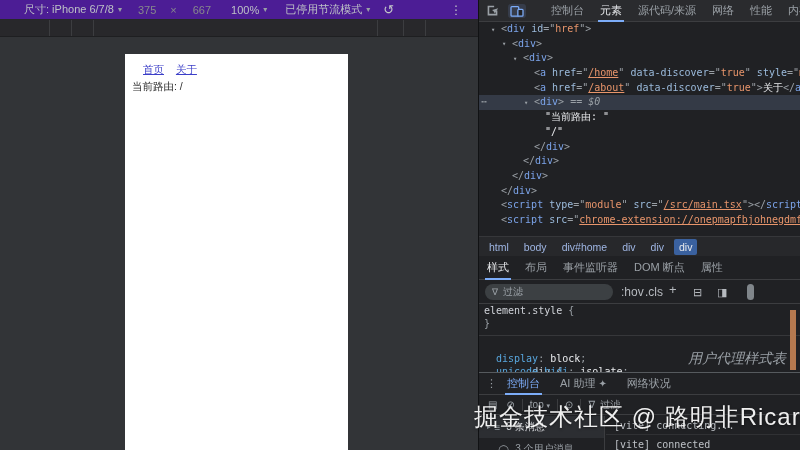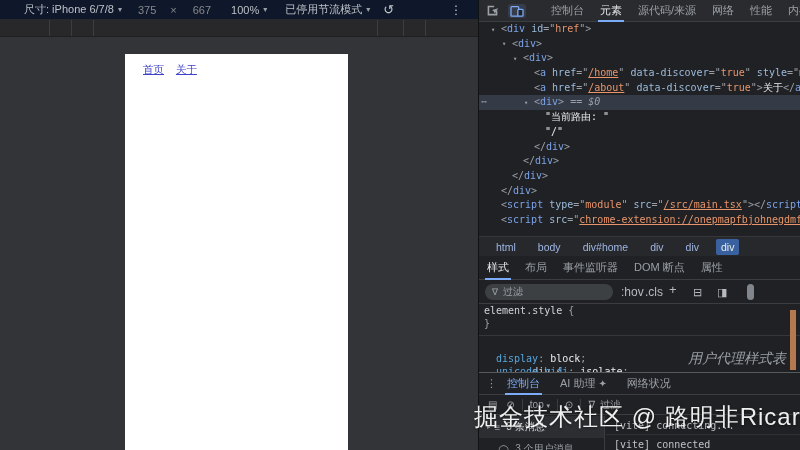--- a/index.html
+++ b/index.html
@@ -1,20 +1,20 @@
 <!DOCTYPE html>
 <html><head>
 <meta charset="utf-8">
 <style>
   * { margin:0; padding:0; box-sizing:border-box; }
   html,body { width:800px; height:450px; overflow:hidden; background:#1a1a1a; }
   #app { position:relative; width:800px; height:450px; background:#323437; font-family:"Liberation Sans",sans-serif; overflow:hidden; }
 
   
-  .device-toolbar { position:absolute; left:0; top:0; width:478px; height:20px; background:#0f172a; border-bottom:1px solid #27282a; display:flex; align-items:center; font-size:11px; color:#bdc1c6; white-space:nowrap; }
+  .device-toolbar { position:absolute; left:0; top:0; width:478px; height:20px; background:#4c1d95; border-bottom:1px solid #27282a; display:flex; align-items:center; font-size:11px; color:#bdc1c6; white-space:nowrap; }
   .device-toolbar .dim-label { margin-left:24px; }
   .device-toolbar .caret { font-size:8px; color:#9aa0a6; margin-left:4px; }
   .device-toolbar .num { color:#87898c; margin-left:16px; }
   .device-toolbar .mult { color:#87898c; margin-left:14px; }
   .device-toolbar .zoom { margin-left:20px; }
   .device-toolbar .throttle { margin-left:18px; }
   .device-toolbar .rotate { margin-left:13px; color:#c3c6c9; font-size:13px; }
   .device-toolbar .menu-dots { margin-left:auto; margin-right:16px; color:#c3c6c9; font-size:12px; letter-spacing:0; }
 
   .sub-strip { position:absolute; left:0; top:20px; width:478px; height:17px; background:#28282b; border-bottom:1px solid #1e1f21; }
@@ -41,21 +41,21 @@
   .tree { position:absolute; left:0; top:22px; right:0; height:214px; font-family:"DejaVu Sans Mono",monospace; font-size:10px; color:#9aa0a6; overflow:hidden; }
   .trow { position:relative; height:14.7px; line-height:14.7px; white-space:pre; }
   .trow.sel { background:#343a46; }
   .trow .gutter { position:absolute; left:2px; top:0; color:#9aa0a6; letter-spacing:-1px; }
   .trow .arrow { position:absolute; font-size:7px; color:#9aa0a6; top:0.5px; }
   .p { color:#9aa0a6; } .t { color:#7ba3e8; } .a { color:#9bbbdc; }
   .v { color:#e8956b; } .l { color:#e8956b; text-decoration:underline; }
   .x { color:#e8eaed; } .m { color:#9aa0a6; font-style:italic; }
 
   .crumbs { position:absolute; left:0; top:236px; right:0; height:20px; background:#27282b; border-top:1px solid #36373a; display:flex; align-items:center; font-size:10.5px; color:#9fb6e4; white-space:nowrap; }
-  .crumb { padding:2px 5px; margin-left:12px; border-radius:2px; cursor:pointer; }
+  .crumb { padding:2px 5px; margin-left:5px; border-radius:2px; cursor:pointer; }
   .crumb.sel { background:#3a619f; color:#e8eaed; }
 
   .styles-tabs { position:absolute; left:0; top:256px; right:0; height:24px; border-bottom:1px solid #3c3d40; display:flex; align-items:center; white-space:nowrap; }
   .s-tab { font-size:11px; color:#9aa0a6; padding:0 8px; height:24px; line-height:23px; position:relative; cursor:pointer; }
   .s-tab.active { color:#e8eaed; }
   .s-tab.active::after { content:""; position:absolute; left:6px; right:6px; bottom:0; height:2px; background:#7cacf8; }
 
   .styles-toolbar { position:absolute; left:0; top:280px; right:0; height:24px; border-bottom:1px solid #3c3d40; }
   .filter-pill { position:absolute; left:6px; top:4px; width:128px; height:16px; border-radius:8px; background:#3c4043; color:#9aa0a6; font-size:10px; display:flex; align-items:center; padding-left:7px; cursor:text; }
   .filter-pill .funnel { font-size:9px; margin-right:5px; }
@@ -127,20 +127,21 @@
       <i style="left:403px"></i>
       <i style="left:425px"></i>
   </div>
 
   <div class="stage">
     <div class="page">
       <div class="page-nav">
         <a>首页</a>
         <a>关于</a>
       </div>
+      <div class="route-line">当前路由: /</div>
     </div>
   </div>
 
   <div class="devtools">
 
     <div class="dt-toolbar">
       <span class="ic-inspect">
         <svg width="13" height="13" viewBox="0 0 16 16">
             <path d="M2 2h8v2H4v8h8V8h2v6H2z" fill="#9aa0a6"></path>
             <path d="M7.5 7.5l7.5-2.2-4.2 6.4-1.2-2.6z" fill="#9aa0a6"></path>

